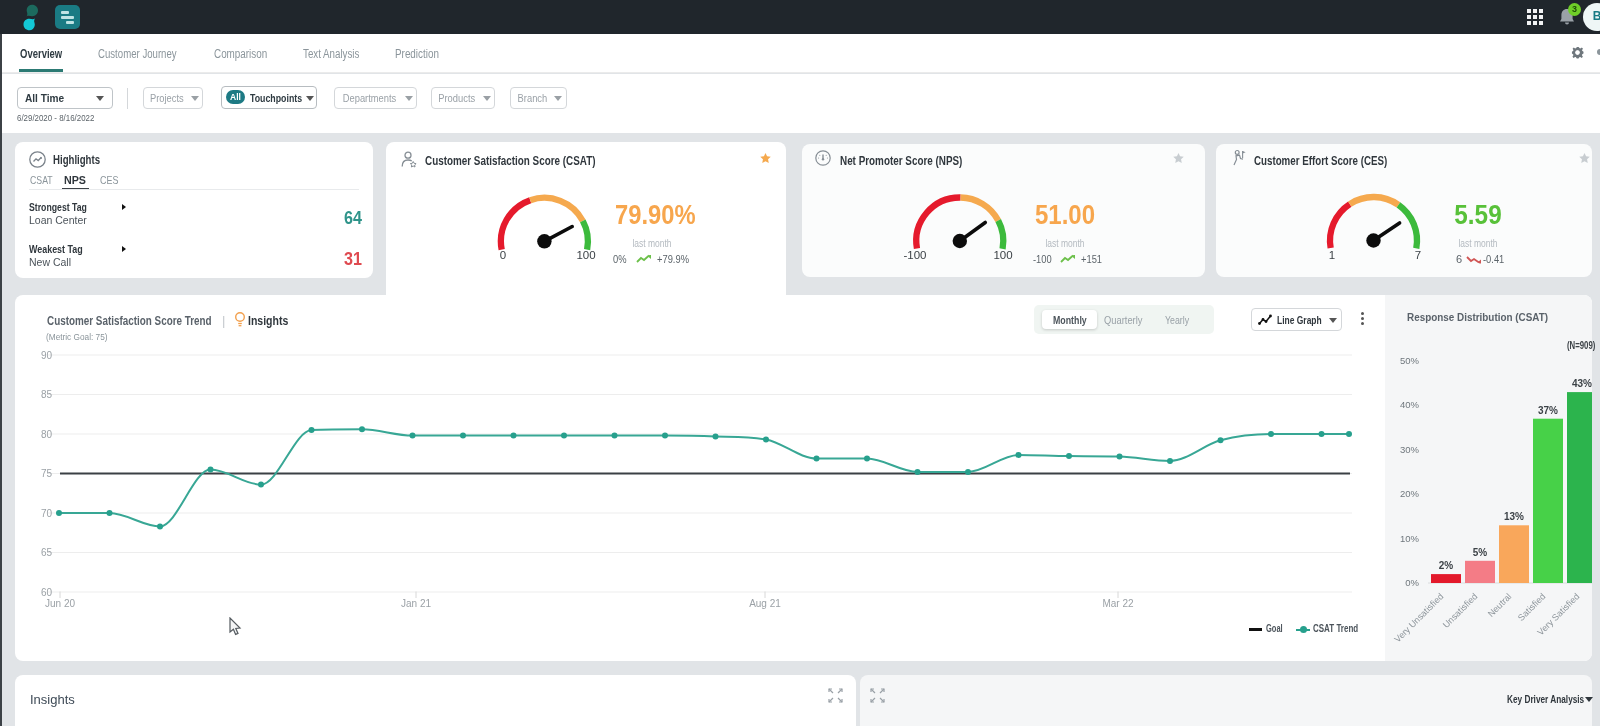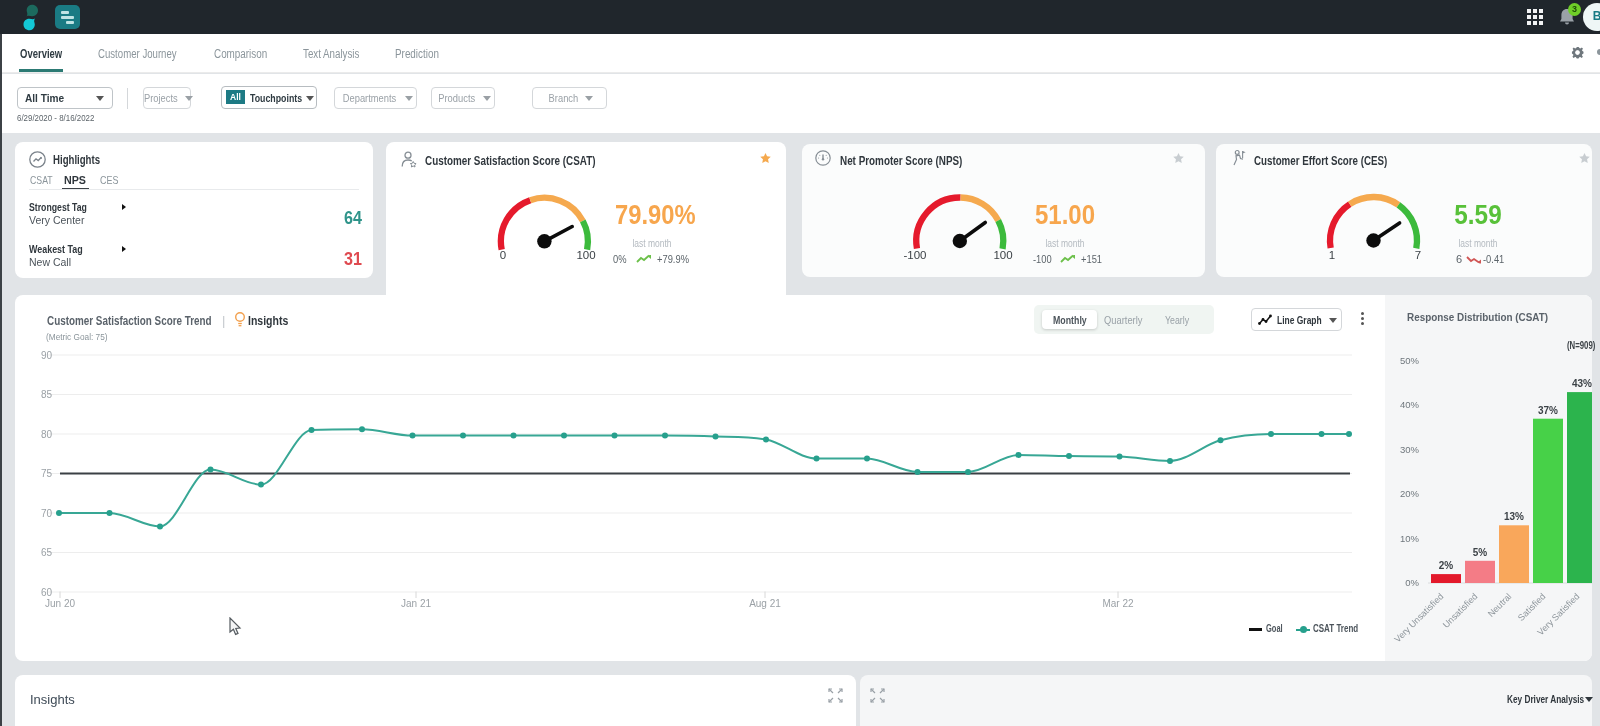--- a/index.html
+++ b/index.html
@@ -61,58 +61,58 @@
   <path fill="#6f777d" d="M12 8.5a3.5 3.5 0 1 0 0 7 3.5 3.5 0 0 0 0-7zm9.4 5.1l-2.1 1.7c0 .4-.1.8-.2 1.2l1.5 2.2-1.9 1.9-2.2-1.5c-.4.1-.8.2-1.2.2l-1.7 2.1h-2.7l-1.7-2.1c-.4 0-.8-.1-1.2-.2l-2.2 1.5-1.9-1.9 1.5-2.2c-.1-.4-.2-.8-.2-1.2l-2.1-1.7v-2.7l2.1-1.7c0-.4.1-.8.2-1.2L4.1 5.8 6 3.9l2.2 1.5c.4-.1.8-.2 1.2-.2l1.7-2.1h2.7l1.7 2.1c.4 0 .8.1 1.2.2l2.2-1.5 1.9 1.9-1.5 2.2c.1.4.2.8.2 1.2l2.1 1.7v2.6z"></path>
   <circle cx="12" cy="12" r="3.4" fill="#fff"></circle>
 </svg>
 <div class="abs" style="left:1597px;top:49px;width:6px;height:6px;border-radius:50%;background:#8b959b"></div>
 
 <div class="abs" style="left:0;top:74px;width:1600px;height:59px;background:#fff"></div>
 <div class="abs" style="left:17px;top:87px;width:96px;height:22px;border:1px solid #bfc4c8;border-radius:4px;background:#fff"></div>
 <div class="abs" style="left:25px;top:92px;font-size:11px;font-weight:bold;color:#2f3b42;transform:scaleX(0.92);transform-origin:0 50%;white-space:nowrap">All Time</div>
 <div class="abs caret" style="left:96px;top:96px"></div>
 <div class="abs" style="left:127px;top:88px;width:1px;height:21px;background:#d4d7da"></div>
-<div class="fbtn" style="left:143px;top:87px;width:48px">
+<div class="fbtn" style="left:143px;top:87px;width:60px">
     <span class="t">Projects</span> 
     <span class="caret gray" style="margin-left:-2px"></span>
   </div>
 <div class="abs" style="left:221px;top:86px;width:96px;height:23px;border:1px solid #b7bcc0;border-radius:4px;background:#fff"></div>
-<div class="abs" style="left:226px;top:90px;width:19px;height:14px;border-radius:0;background:#1d7a84;color:#fff;font-size:8.5px;font-weight:bold;text-align:center;line-height:14px">All</div>
+<div class="abs" style="left:226px;top:90px;width:19px;height:14px;border-radius:7px;background:#1d7a84;color:#fff;font-size:8.5px;font-weight:bold;text-align:center;line-height:14px">All</div>
 <div class="abs" style="left:250px;top:92px;font-size:11px;font-weight:bold;color:#2f3b42;transform:scaleX(0.8);transform-origin:0 50%;white-space:nowrap">Touchpoints</div>
 <div class="abs caret" style="left:306px;top:96px"></div>
 <div class="fbtn" style="left:334px;top:87px;width:83px">
     <span class="t">Departments</span> 
     <span class="caret gray" style="margin-left:-2px"></span>
   </div>
 <div class="fbtn" style="left:431px;top:87px;width:64px">
     <span class="t">Products</span> 
     <span class="caret gray" style="margin-left:-2px"></span>
   </div>
-<div class="fbtn" style="left:532px;top:87px;width:75px">
+<div class="fbtn" style="left:510px;top:87px;width:57px">
     <span class="t">Branch</span> 
     <span class="caret gray" style="margin-left:-2px"></span>
   </div>
 <div class="abs" style="left:17px;top:113px;font-size:8.5px;color:#5c646a;transform:scaleX(0.93);transform-origin:0 50%;white-space:nowrap">6/29/2020 - 8/16/2022</div>
 
 <div class="abs" style="left:0;top:34px;width:2px;height:692px;background:#3c4146"></div>
 
 <div class="card" style="left:15px;top:142px;width:358px;height:136px"></div>
 <svg class="abs" style="left:29px;top:151px" width="17" height="17" viewBox="0 0 17 17">
   <circle cx="8.5" cy="8.5" r="7.7" fill="none" stroke="#7a828a" stroke-width="1.3"></circle>
   <polyline points="4.5,10.5 7,7.8 9.2,9.6 12.3,6.2" fill="none" stroke="#7a828a" stroke-width="1.3"></polyline>
   <path d="M12.6 5.8 l0.3 2.2 -2.2 -0.4 Z" fill="#7a828a"></path>
 </svg>
 <div class="abs" style="left:53px;top:153px;font-size:12.5px;font-weight:bold;color:#30373d;transform:scaleX(0.77);transform-origin:0 50%;white-space:nowrap">Highlights</div>
 <div class="abs" style="left:30px;top:174px;font-size:11.5px;color:#8b959b;transform:scaleX(0.76);transform-origin:0 50%;white-space:nowrap">CSAT</div>
 <div class="abs" style="left:64px;top:174px;font-size:11.5px;font-weight:bold;color:#30373d;transform:scaleX(0.93);transform-origin:0 50%;white-space:nowrap">NPS</div>
 <div class="abs" style="left:100px;top:174px;font-size:11.5px;color:#8b959b;transform:scaleX(0.78);transform-origin:0 50%;white-space:nowrap">CES</div>
 <div class="abs" style="left:62px;top:188px;width:27px;height:2px;background:#3c4247"></div>
 <div class="abs" style="left:29px;top:189px;width:330px;height:1px;background:#e8eaec"></div>
 <div class="abs" style="left:29px;top:201px;font-size:10.5px;font-weight:bold;color:#30373d;transform:scaleX(0.83);transform-origin:0 50%;white-space:nowrap">Strongest Tag</div>
-<div class="abs" style="left:29px;top:214px;font-size:10.5px;color:#4c545b">Very Center</div>
+<div class="abs" style="left:29px;top:214px;font-size:10.5px;color:#4c545b">Loan Center</div>
 <div class="abs" style="left:122px;top:204px;width:0;height:0;border-top:3.5px solid transparent;border-bottom:3.5px solid transparent;border-left:4.5px solid #111"></div>
 <div class="abs" style="left:322px;top:207px;width:40px;text-align:right;font-size:19px;font-weight:bold;color:#2f948a;transform:scaleX(0.85);transform-origin:100% 50%">64</div>
 <div class="abs" style="left:29px;top:243px;font-size:10.5px;font-weight:bold;color:#30373d;transform:scaleX(0.85);transform-origin:0 50%;white-space:nowrap">Weakest Tag</div>
 <div class="abs" style="left:29px;top:256px;font-size:10.5px;color:#4c545b">New Call</div>
 <div class="abs" style="left:122px;top:246px;width:0;height:0;border-top:3.5px solid transparent;border-bottom:3.5px solid transparent;border-left:4.5px solid #111"></div>
 <div class="abs" style="left:322px;top:248px;width:40px;text-align:right;font-size:19px;font-weight:bold;color:#df4a50;transform:scaleX(0.85);transform-origin:100% 50%">31</div>
 
 <div class="abs" style="left:386px;top:142px;width:400px;height:154px;background:#fff;border-radius:8px 8px 0 0"></div>
 <svg class="abs" style="left:399px;top:150px" width="19" height="19" viewBox="0 0 19 19">
   <circle cx="9" cy="5.2" r="3" fill="none" stroke="#868e95" stroke-width="1.3"></circle>

